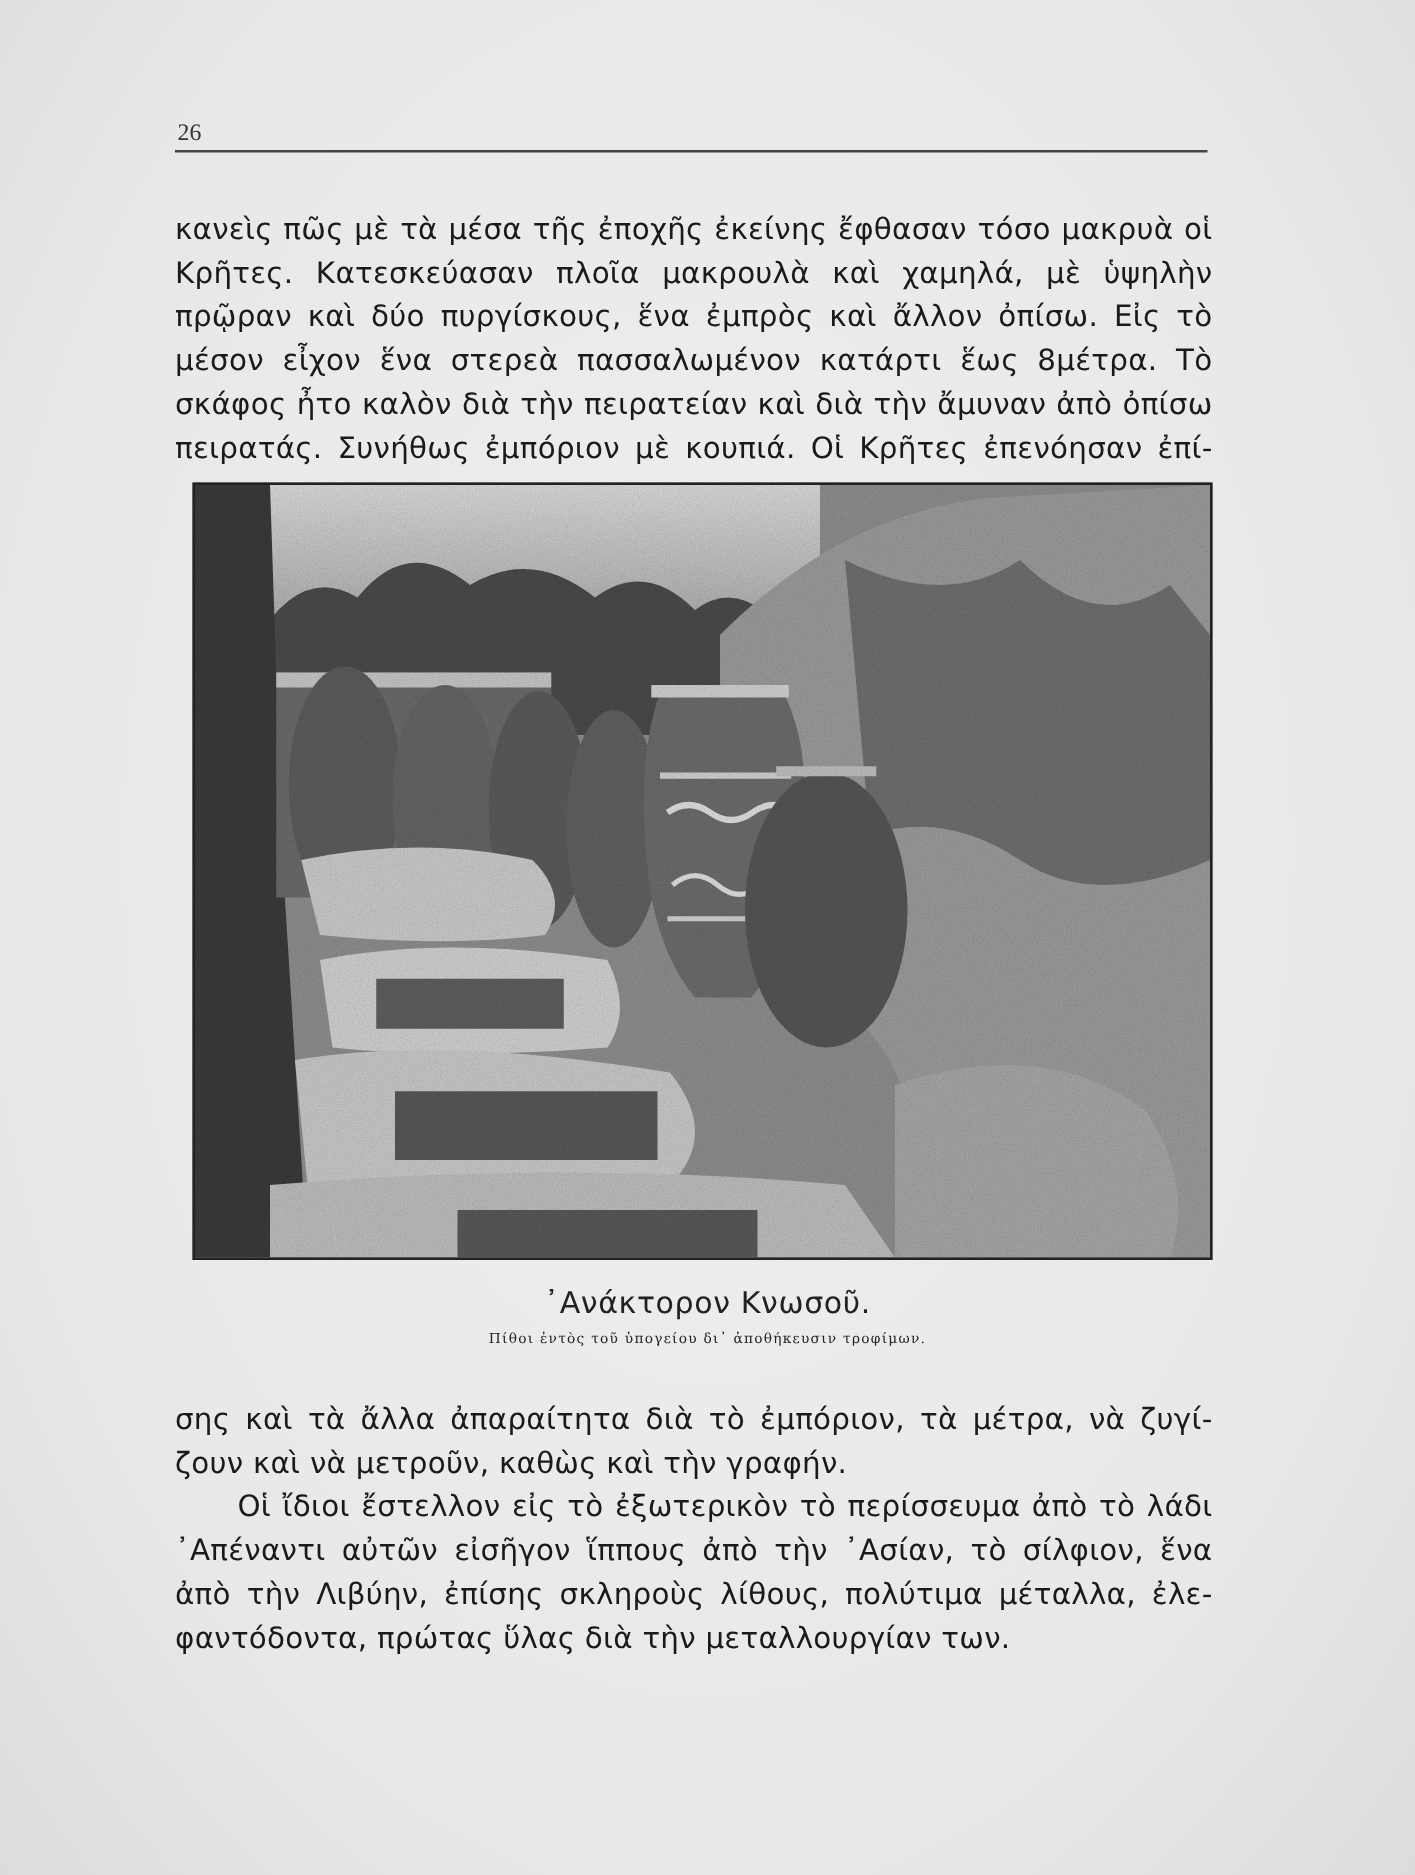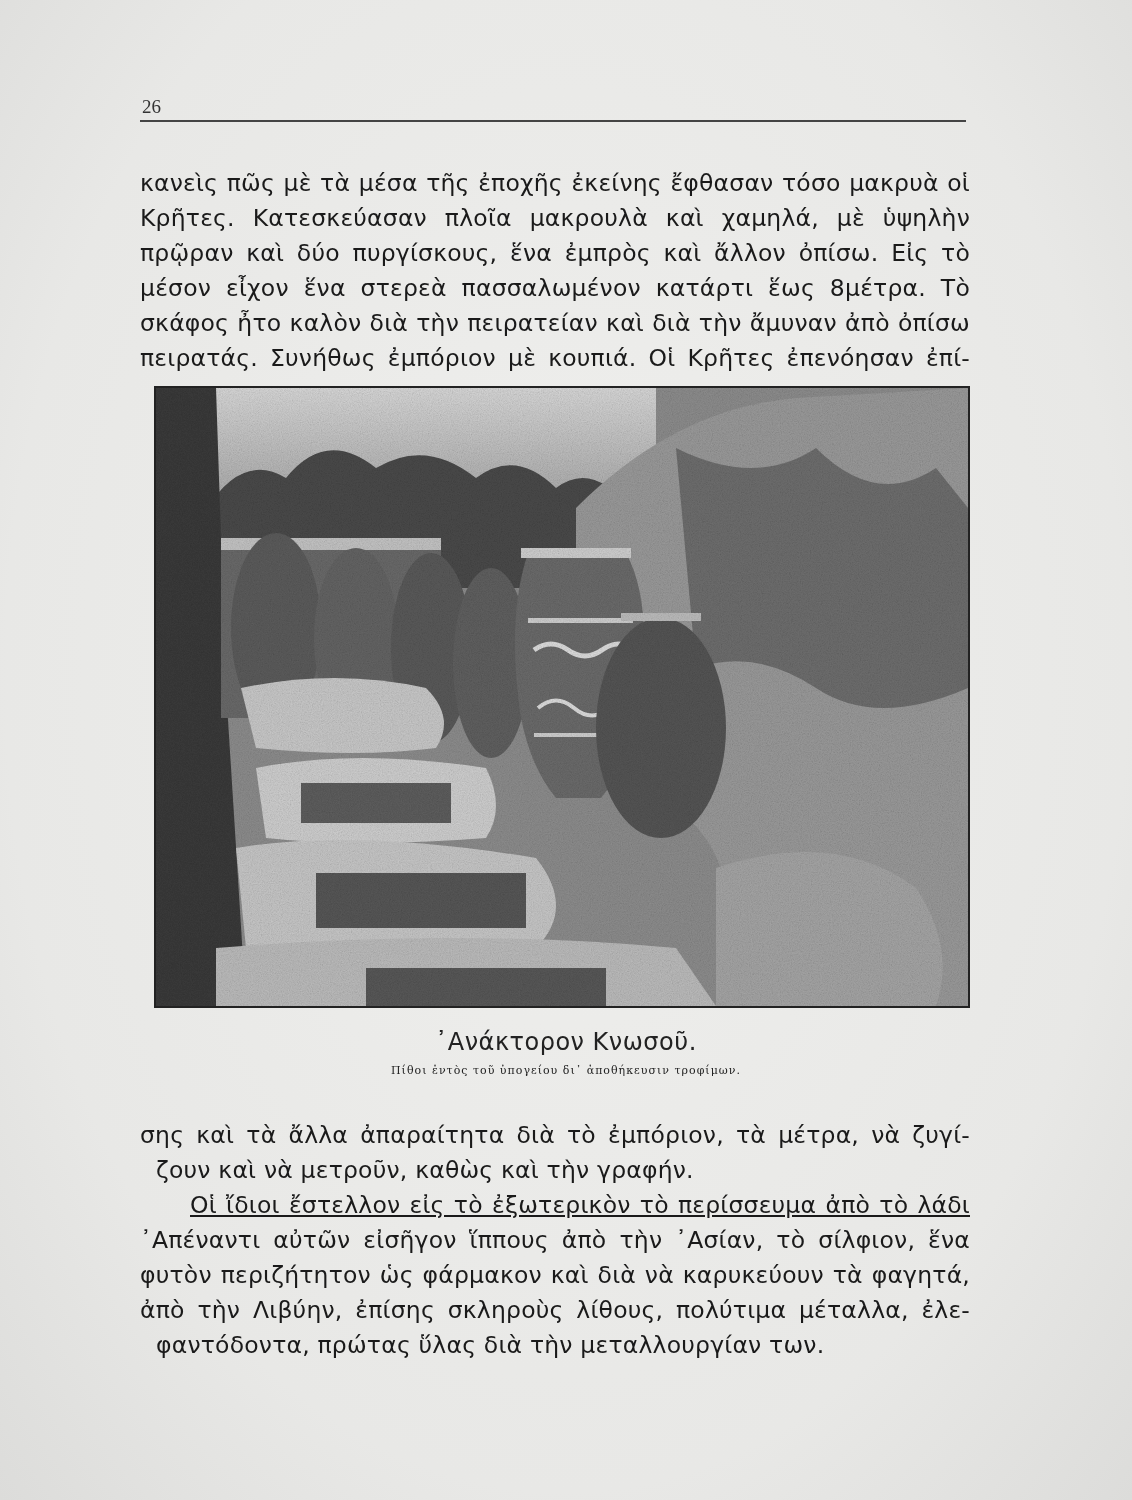--- a/index.html
+++ b/index.html
@@ -22,22 +22,22 @@
   .header .author { position: absolute; right: 0; top: 2px; font-size: 21px; letter-spacing: 5px; }
   .rule {
     position: absolute; left: 140px; top: 120px; width: 826px; height: 2px; background: #444;
   }
   .para {
     position: absolute; left: 140px; width: 830px;
     font-size: 23.5px; line-height: 35px; color: #1a1a1a;
     letter-spacing: 0.2px;
   }
   .line { display: block; white-space: nowrap; text-align: justify; text-align-last: justify; }
-  .line.last { text-align-last: left; margin-left: 16px; }
-  .indent { padding-left: 50px; text-decoration: underline; }
+  .line.last { text-align-last: left; }
+  .indent { padding-left: 50px; }
   .photo {
     position: absolute; left: 154px; top: 386px; width: 812px; height: 618px;
     border: 2px solid #222; background: #6a6a6a; overflow: hidden;
   }
   .photo svg { width: 100%; height: 100%; display: block; }
   .cap1 {
     position: absolute; left: 0; width: 1132px; top: 1028px; text-align: center;
     font-size: 24px; color: #222; letter-spacing: 0.5px;
   }
   .cap2 {
@@ -125,18 +125,17 @@
   <div class="cap2">Πίθοι ἐντὸς τοῦ ὑπογείου δι᾿ ἀποθήκευσιν τροφίμων.</div>
 
   <div class="para" style="top:1118px;">
     <span class="line">σης καὶ τὰ ἄλλα ἀπαραίτητα διὰ τὸ ἐμπόριον, τὰ μέτρα, νὰ ζυγί-</span>
     <span class="line last">ζουν καὶ νὰ μετροῦν, καθὼς καὶ τὴν γραφήν.</span>
   </div>
 
   <div class="para" style="top:1188px;">
     <span class="line indent">Οἱ ἴδιοι ἔστελλον εἰς τὸ ἐξωτερικὸν τὸ περίσσευμα ἀπὸ τὸ λάδι</span>
     <span class="line">᾿Απέναντι αὐτῶν εἰσῆγον ἵππους ἀπὸ τὴν ᾿Ασίαν, τὸ σίλφιον, ἕνα</span>
-    <span class="line">φυτὸν περιζήτητον ὡς φάρμακον καὶ διὰ νὰ καρυκεύουν τὰ φαγητά,</span>
     <span class="line">ἀπὸ τὴν Λιβύην, ἐπίσης σκληροὺς λίθους, πολύτιμα μέταλλα, ἐλε-</span>
     <span class="line last">φαντόδοντα, πρώτας ὕλας διὰ τὴν μεταλλουργίαν των.</span>
   </div>
 
 </div>
 
 </body></html>

